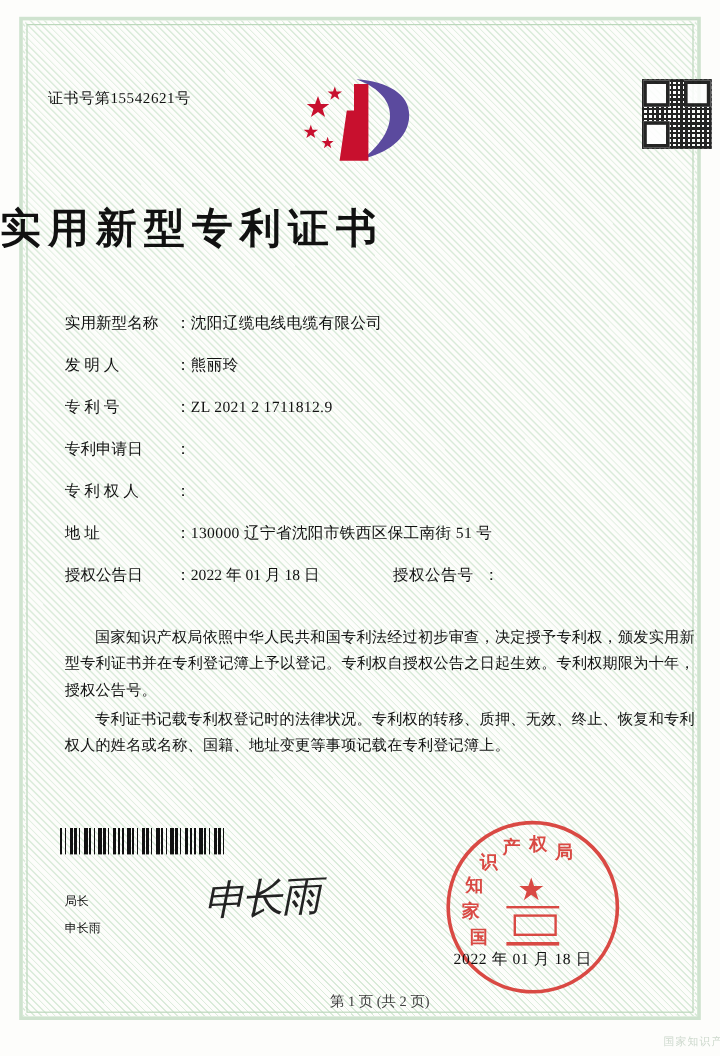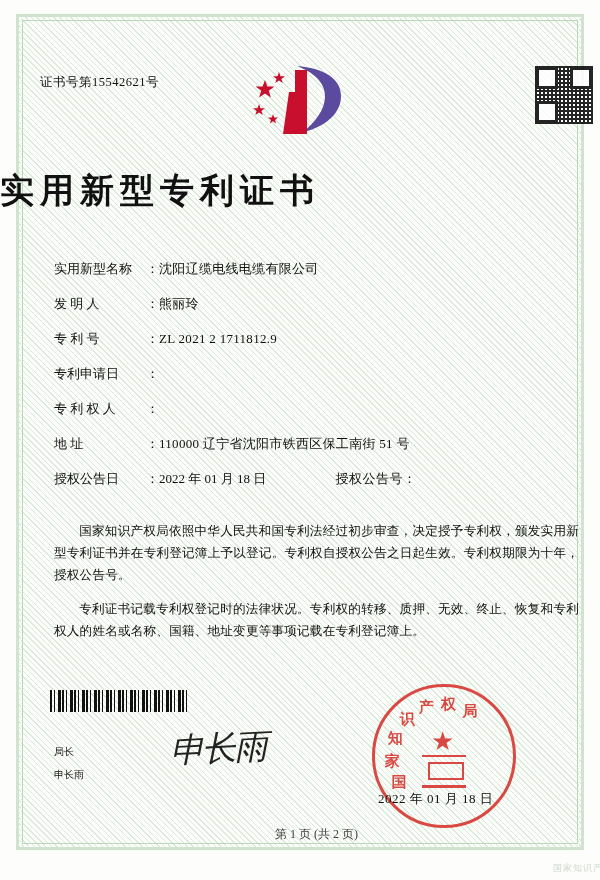--- a/index.html
+++ b/index.html
@@ -152,21 +152,21 @@
   .row .colon {
     flex: 0 0 12px;
     text-align: center;
   }
   .row .val {
     flex: 1;
     letter-spacing: 0.3px;
   }
   .row .lbl2 {
     flex: 0 0 84px;
-    text-align: right;
+    text-align: center;
     letter-spacing: 0.5px;
   }
   .row .val2 {
     flex: 0 0 160px;
   }
 
   .para {
     position: absolute;
     left: 54px;
     right: 54px;
@@ -174,21 +174,21 @@
     font-size: 12.6px;
     line-height: 22px;
     text-align: justify;
     color: #111;
     letter-spacing: 0.2px;
   }
   .para p {
     margin: 0;
     text-indent: 2em;
   }
-  .para p + p { margin-top: 12px; }
+  .para p + p { margin-top: 2px; }
 
   
   .barcode {
     position: absolute;
     left: 50px;
     top: 690px;
     width: 140px;
     height: 22px;
     background:
       repeating-linear-gradient(90deg,
@@ -368,21 +368,21 @@
       </div>
 
       <div class="row">
         <span class="lbl">专 利 权 人</span>
         <span class="colon">：</span>
       </div>
 
       <div class="row">
         <span class="lbl">地 址</span>
         <span class="colon">：</span>
-        <span class="val">110000 辽宁省沈阳市铁西区保工南街 51 号</span>
+        <span class="val">130000 辽宁省沈阳市铁西区保工南街 51 号</span>
       </div>
 
       <div class="row">
         <span class="lbl">授权公告日</span>
         <span class="colon">：</span>
         <span class="val2">2022 年 01 月 18 日</span>
         <span class="lbl2">授权公告号</span>
         <span class="colon">：</span>
       </div>
 

